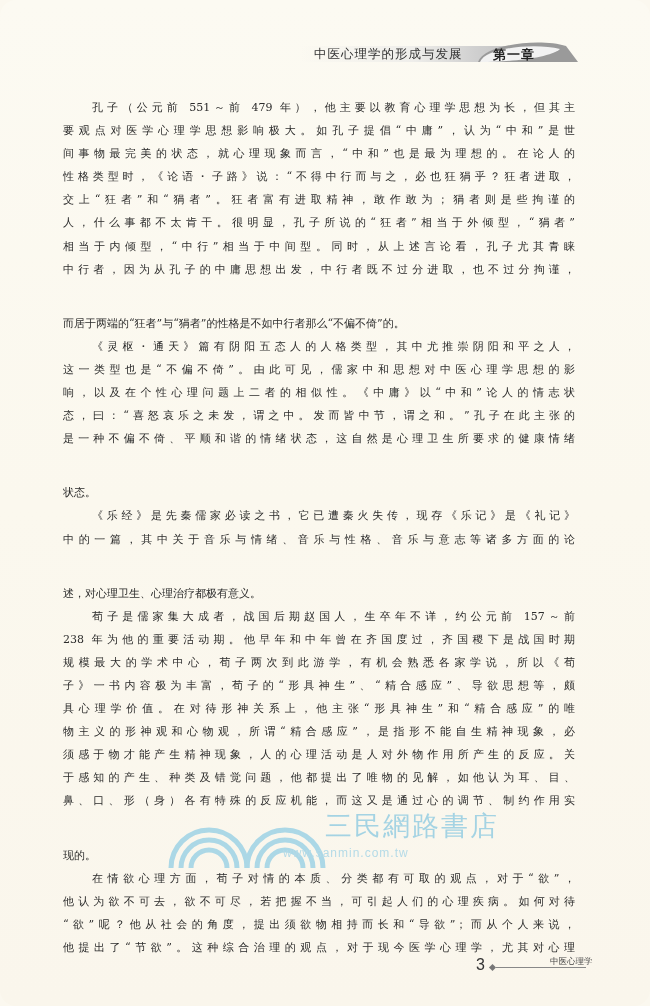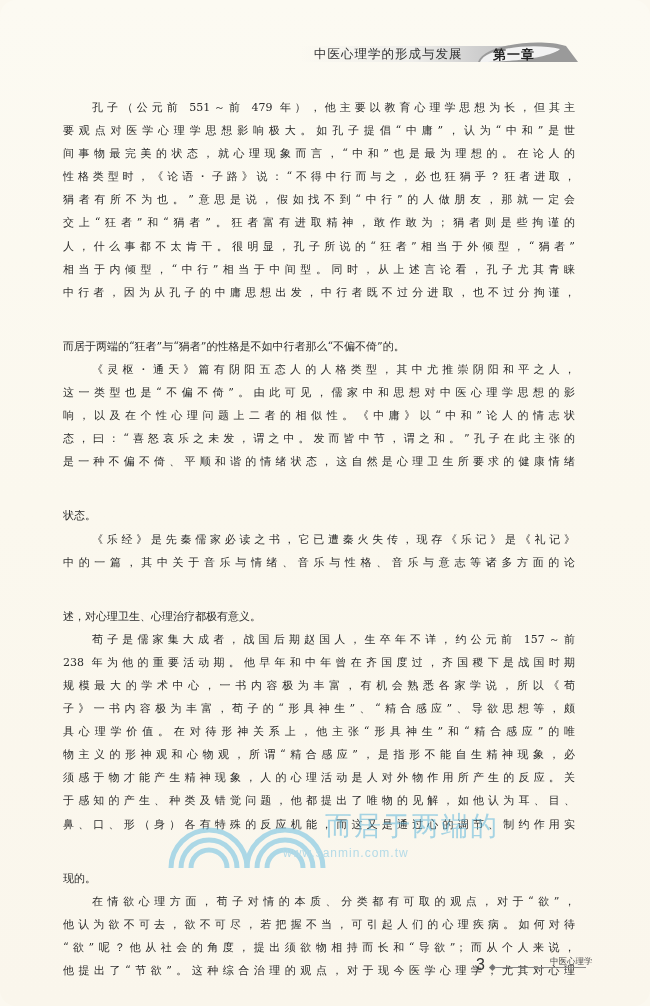--- a/index.html
+++ b/index.html
@@ -150,38 +150,37 @@
       <path d="M10 22 C 16 7, 66 3, 90 9 C 80 18, 40 22, 10 22 Z" fill="#f2f2f2"></path>
     </svg>
     <span class="chapter-label">第一章</span>
   </div>
 
   <div class="body-text" id="body-text">
       <div class="line indent">孔子（公元前 551～前 479 年），他主要以教育心理学思想为长，但其主</div>
       <div class="line">要观点对医学心理学思想影响极大。如孔子提倡“中庸”，认为“中和”是世</div>
       <div class="line">间事物最完美的状态，就心理现象而言，“中和”也是最为理想的。在论人的</div>
       <div class="line">性格类型时，《论语・子路》说：“不得中行而与之，必也狂狷乎？狂者进取，</div>
-      <div class="line">狷者有所不为也。”意思是说，假如找不到“中行”的人做朋友，那就一定会</div>
       <div class="line">交上“狂者”和“狷者”。狂者富有进取精神，敢作敢为；狷者则是些拘谨的</div>
       <div class="line">人，什么事都不太肯干。很明显，孔子所说的“狂者”相当于外倾型，“狷者”</div>
       <div class="line">相当于内倾型，“中行”相当于中间型。同时，从上述言论看，孔子尤其青睐</div>
       <div class="line">中行者，因为从孔子的中庸思想出发，中行者既不过分进取，也不过分拘谨，</div>
       <div class="line last">而居于两端的“狂者”与“狷者”的性格是不如中行者那么“不偏不倚”的。</div>
       <div class="line indent">《灵枢・通天》篇有阴阳五态人的人格类型，其中尤推崇阴阳和平之人，</div>
       <div class="line">这一类型也是“不偏不倚”。由此可见，儒家中和思想对中医心理学思想的影</div>
       <div class="line">响，以及在个性心理问题上二者的相似性。《中庸》以“中和”论人的情志状</div>
       <div class="line">态，曰：“喜怒哀乐之未发，谓之中。发而皆中节，谓之和。”孔子在此主张的</div>
       <div class="line">是一种不偏不倚、平顺和谐的情绪状态，这自然是心理卫生所要求的健康情绪</div>
       <div class="line last">状态。</div>
       <div class="line indent">《乐经》是先秦儒家必读之书，它已遭秦火失传，现存《乐记》是《礼记》</div>
       <div class="line">中的一篇，其中关于音乐与情绪、音乐与性格、音乐与意志等诸多方面的论</div>
       <div class="line last">述，对心理卫生、心理治疗都极有意义。</div>
       <div class="line indent">荀子是儒家集大成者，战国后期赵国人，生卒年不详，约公元前 157～前</div>
       <div class="line">238 年为他的重要活动期。他早年和中年曾在齐国度过，齐国稷下是战国时期</div>
-      <div class="line">规模最大的学术中心，一书内容极为丰富，有机会熟悉各家学说，所以《荀</div>
+      <div class="line">规模最大的学术中心，荀子两次到此游学，有机会熟悉各家学说，所以《荀</div>
       <div class="line">子》一书内容极为丰富，荀子的“形具神生”、“精合感应”、导欲思想等，颇</div>
       <div class="line">具心理学价值。在对待形神关系上，他主张“形具神生”和“精合感应”的唯</div>
       <div class="line">物主义的形神观和心物观，所谓“精合感应”，是指形不能自生精神现象，必</div>
       <div class="line">须感于物才能产生精神现象，人的心理活动是人对外物作用所产生的反应。关</div>
       <div class="line">于感知的产生、种类及错觉问题，他都提出了唯物的见解，如他认为耳、目、</div>
       <div class="line">鼻、口、形（身）各有特殊的反应机能，而这又是通过心的调节、制约作用实</div>
       <div class="line last">现的。</div>
       <div class="line indent">在情欲心理方面，荀子对情的本质、分类都有可取的观点，对于“欲”，</div>
       <div class="line">他认为欲不可去，欲不可尽，若把握不当，可引起人们的心理疾病。如何对待</div>
       <div class="line">“欲”呢？他从社会的角度，提出须欲物相持而长和“导欲”；而从个人来说，</div>
@@ -192,21 +191,21 @@
     <svg width="170" height="62" viewBox="0 0 170 62">
       <g fill="none" stroke="#6cbfe2" stroke-width="5">
         <path d="M6 60 A 38 38 0 0 1 82 60"></path>
         <path d="M16 60 A 28 28 0 0 1 72 60"></path>
         <path d="M26 60 A 18 18 0 0 1 62 60"></path>
         <path d="M82 60 A 38 38 0 0 1 158 60"></path>
         <path d="M92 60 A 28 28 0 0 1 148 60"></path>
         <path d="M102 60 A 18 18 0 0 1 138 60"></path>
       </g>
     </svg>
-    <span class="wm-text">而居于两端的</span>
+    <span class="wm-text">三民網路書店</span>
     <span class="wm-url">www.sanmin.com.tw</span>
   </div>
 
   <div class="page-footer">
     <span class="page-number">3</span>
     <span class="diamond"></span>
     <span class="rule"></span>
     <span class="book-title">中医心理学</span>
   </div>
 

